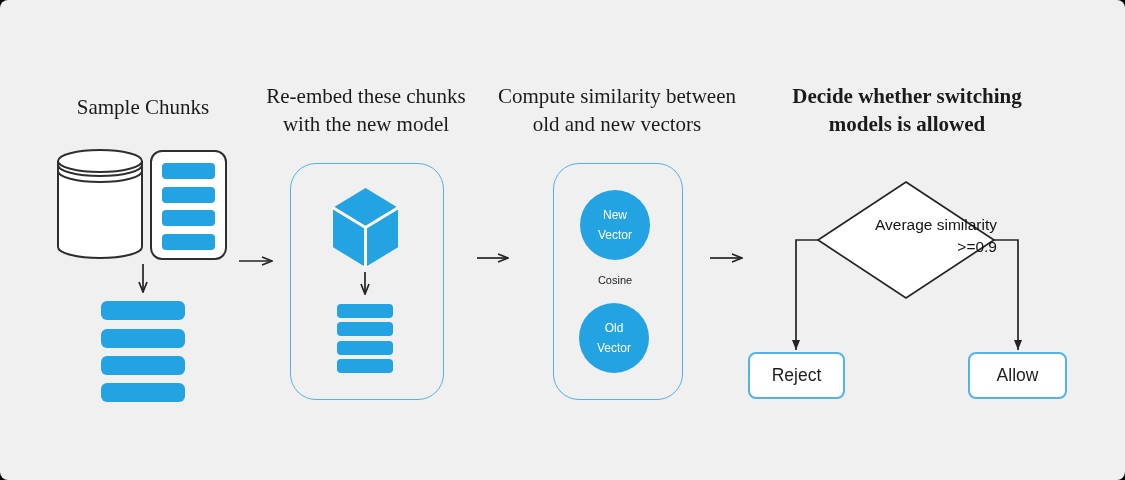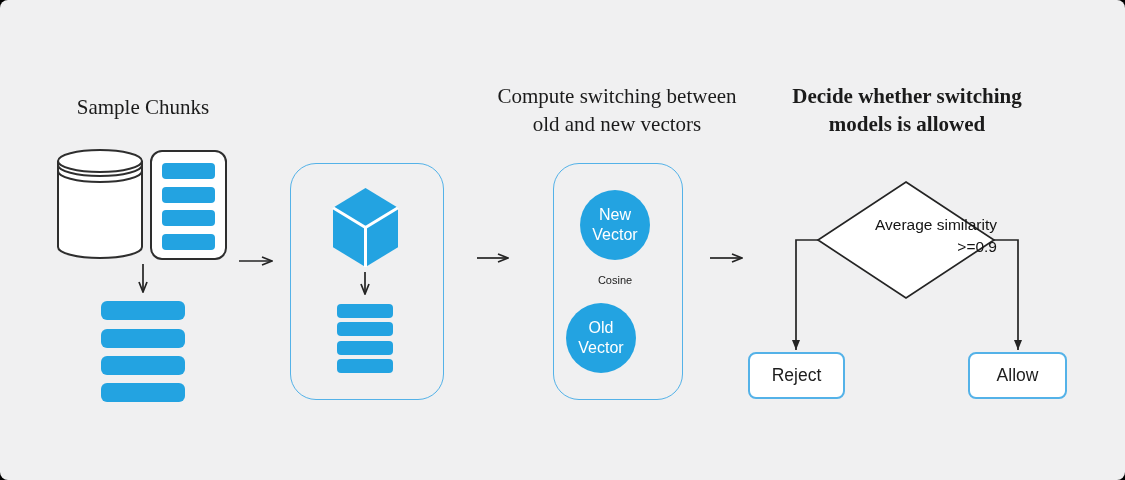--- a/index.html
+++ b/index.html
@@ -40,24 +40,24 @@
   .sb { left:101px; width:84px; height:19px; border-radius:6px; }
   .sb1{top:301px}.sb2{top:329px}.sb3{top:356px}.sb4{top:383px}
   .eb { left:337px; width:56px; height:14px; border-radius:4px; }
   .eb1{top:304px}.eb2{top:322px}.eb3{top:341px}.eb4{top:359px}
 
   .circle {
     position:absolute; width:70px; height:70px; border-radius:50%;
     background:var(--accent,#23a3e1); color:#fff;
     display:flex; align-items:center; justify-content:center;
     text-align:center; white-space:pre-line;
-    font-size:16px; line-height:20px;
+    font-size:12px; line-height:20px;
   }
   .new-vec { left:580px; top:190px; }
-  .old-vec { left:566px; top:303px; }
+  .old-vec { left:579px; top:303px; }
 
   .cosine {
     position:absolute; left:555px; top:274px; width:120px; text-align:center;
     font-size:11px; color:#202020;
   }
 
   .diamond-label {
     position:absolute; left:816px; top:214px; width:181px; text-align:right;
     white-space:pre-line; font-size:15.5px; line-height:22px; color:#141414;
   }
@@ -107,21 +107,23 @@
       <line x1="477" y1="258" x2="508" y2="258" marker-end="url(#mOpen)"></line>
       <line x1="710" y1="258" x2="742" y2="258" marker-end="url(#mOpen)"></line>
       <line x1="143" y1="264" x2="143" y2="292" marker-end="url(#mOpen)"></line>
       <line x1="365" y1="272" x2="365" y2="294" marker-end="url(#mOpen)"></line>
       <polyline points="818,240 796,240 796,350" marker-end="url(#mSolid)"></polyline>
       <polyline points="994,240 1018,240 1018,350" marker-end="url(#mSolid)"></polyline>
     </g>
   </svg>
 
   <div class="title t1">Sample Chunks</div>
-  <div class="title t3">Compute switching between
+  <div class="title t2">Re-embed these chunks
+with the new model</div>
+  <div class="title t3">Compute similarity between
 old and new vectors</div>
   <div class="title t4">Decide whether switching
 models is allowed</div>
 
   <div class="chunk-card">
     <div class="chunk ck1"></div>
     <div class="chunk ck2"></div>
     <div class="chunk ck3"></div>
     <div class="chunk ck4"></div>
   </div>

